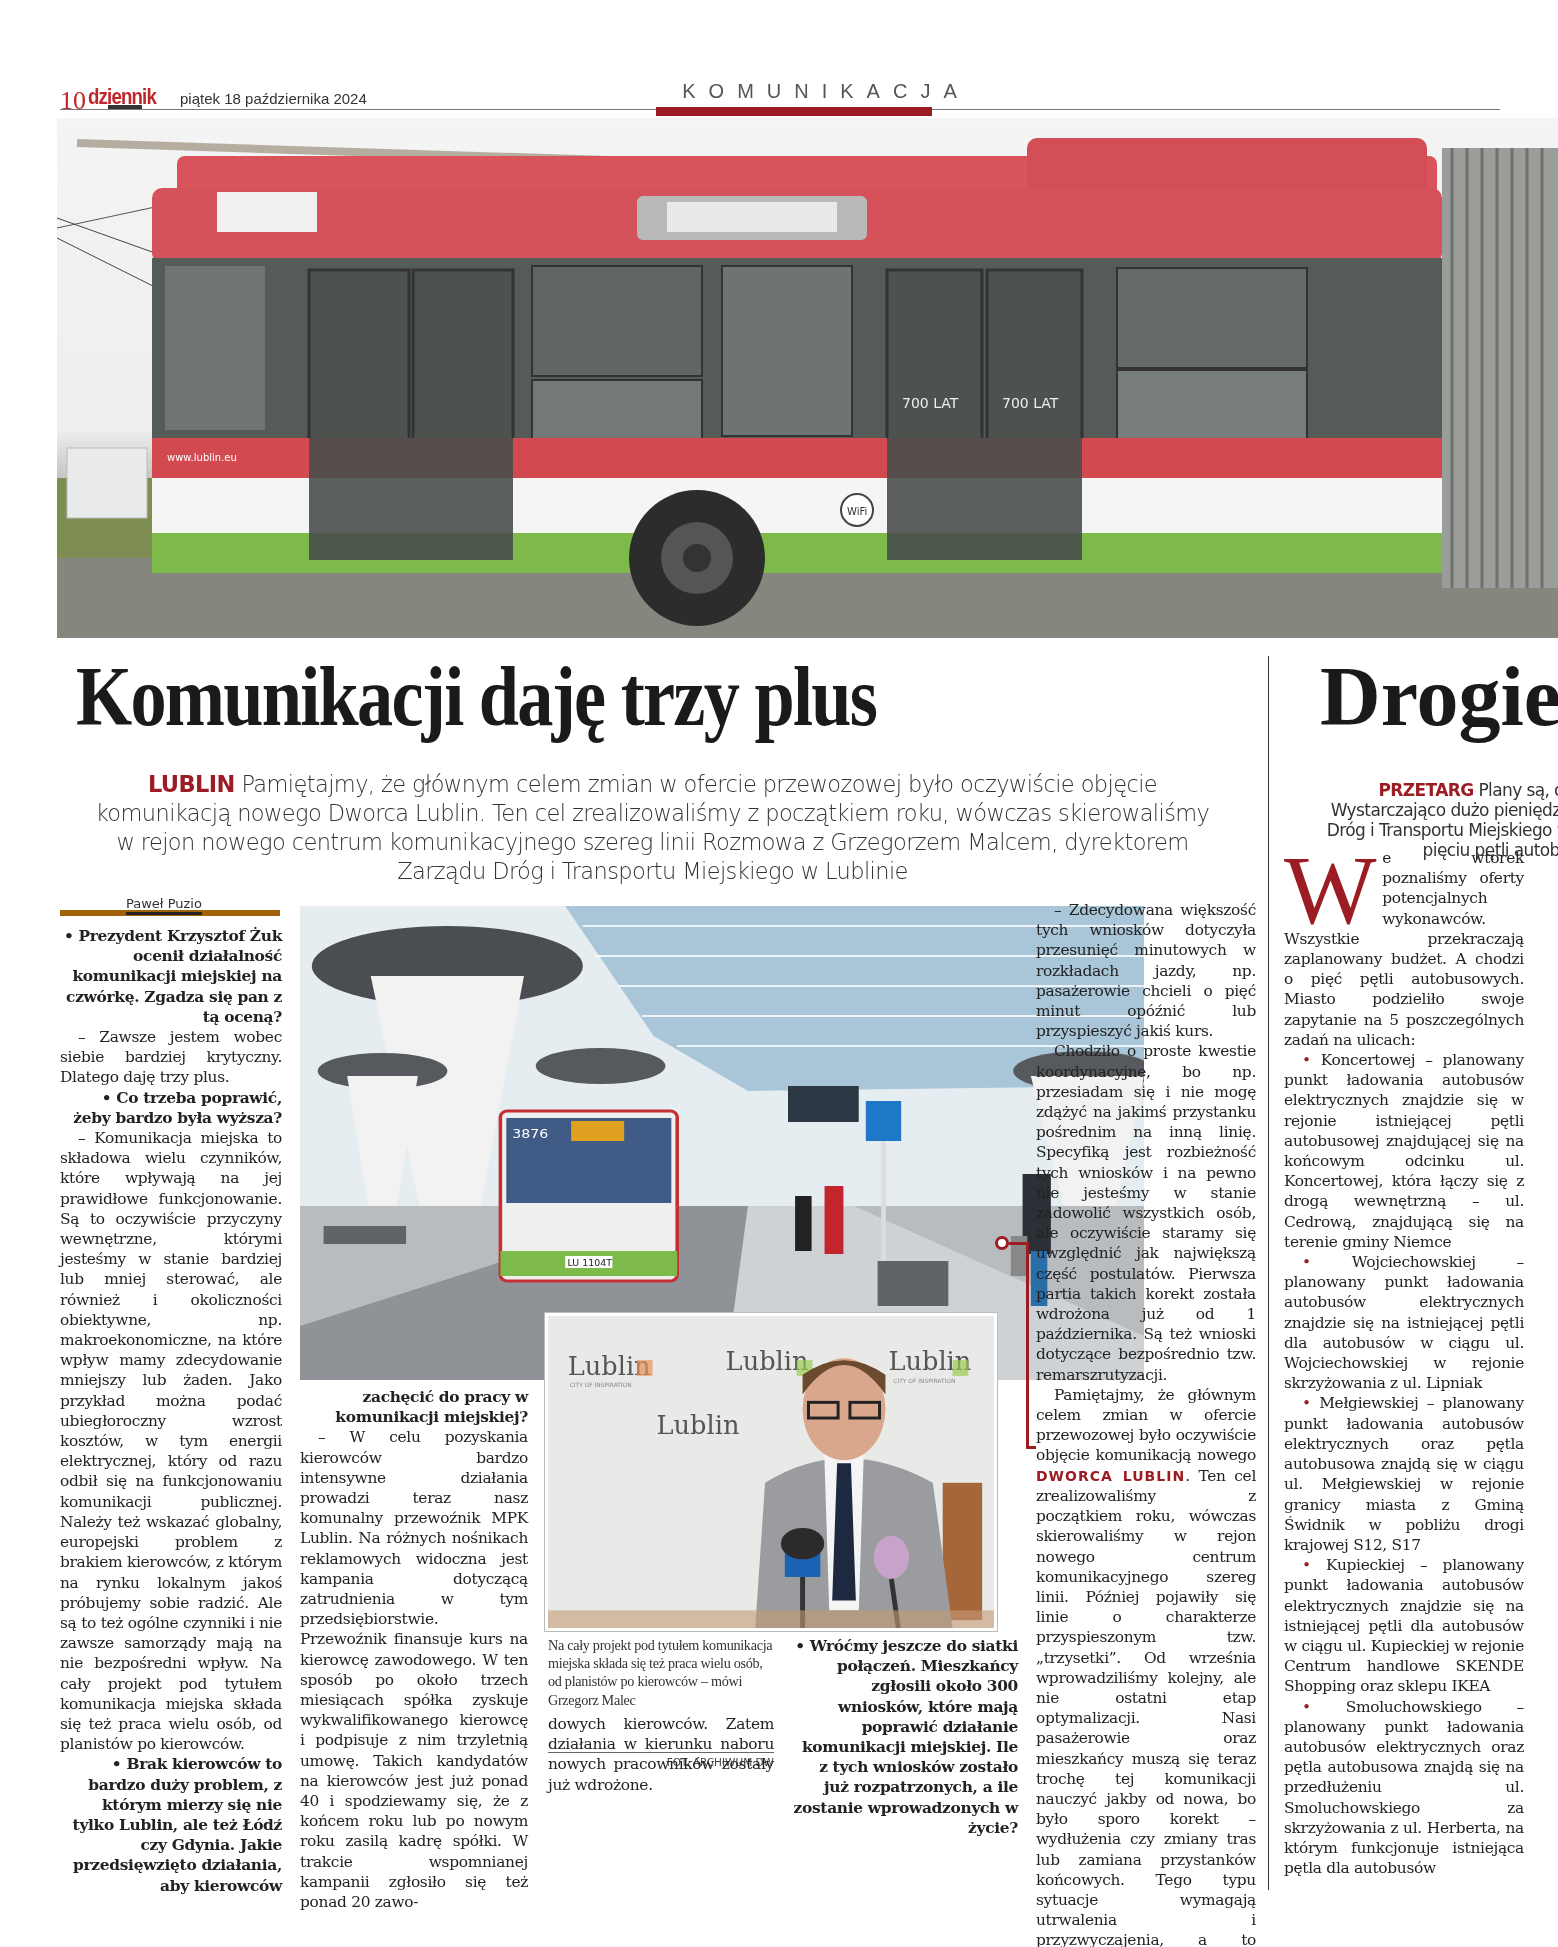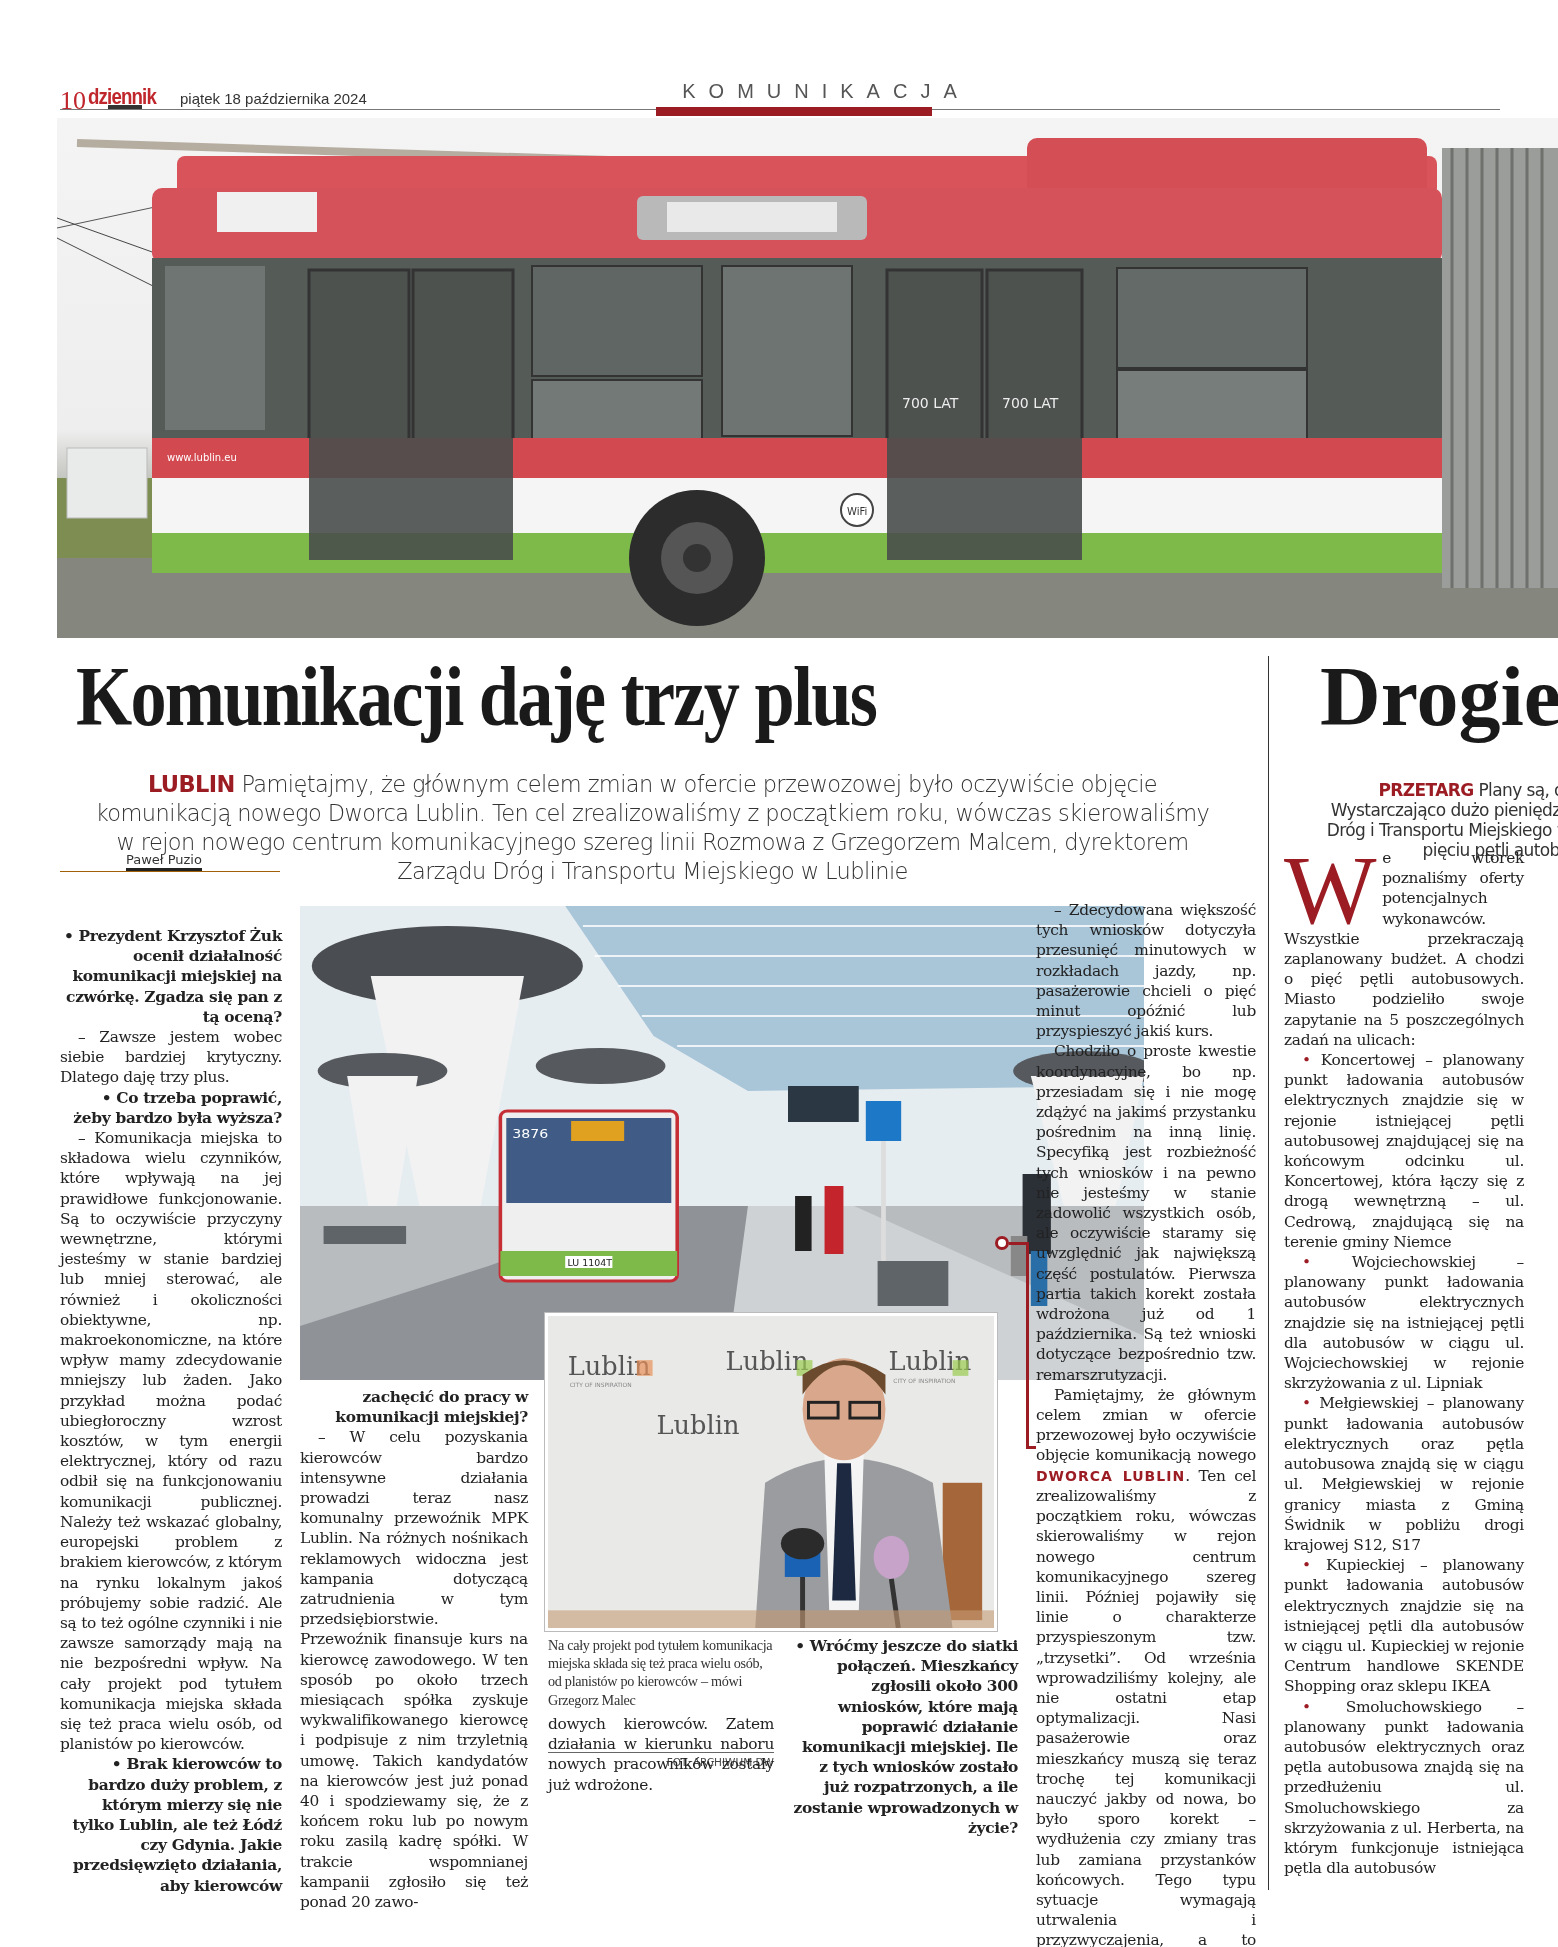--- a/index.html
+++ b/index.html
@@ -33,21 +33,21 @@
   .lead2 div { white-space: nowrap; }
 
   
   .col { position: absolute; font-family: "DejaVu Serif", serif; font-size: 15.4px; line-height: 20.2px; color: #222; text-align: justify; letter-spacing: -0.3px; }
   .col p { margin: 0; }
   .col .q { font-weight: bold; text-align: right; }
   .col .indent { text-indent: 18px; }
   .col .dot { color: #9c1c24; }
   .col .red-caps { color: #9c1c24; font-weight: bold; font-family: "DejaVu Sans", sans-serif; letter-spacing: 1px; font-size: 14px; }
 
-  .byline-wrap { position: absolute; left: 60px; top: 850px; width: 220px; height: 22px; border-bottom: 1px solid #a16207; }
+  .byline-wrap { position: absolute; left: 60px; top: 894px; width: 220px; height: 22px; border-bottom: 6px solid #a16207; }
   .byline { position: absolute; left: 66px; top: 2px; font-family: "DejaVu Sans", sans-serif; font-size: 13px; color: #333; border-bottom: 3px solid #222; padding-bottom: 1px; }
 
   .col1 { left: 60px; top: 926px; width: 222px; }
   .col2 { left: 300px; top: 1387px; width: 228px; }
   .col3cap { position: absolute; left: 548px; top: 1636px; width: 226px; font-family: Liberation Serif, serif; font-size: 14.2px; line-height: 18.2px; color: #333; letter-spacing: -0.3px; }
   .credit-rule { position: absolute; left: 548px; top: 1752px; width: 226px; height: 1px; background: #666; }
   .credit { position: absolute; left: 548px; top: 1756px; width: 226px; text-align: right; font-family: "DejaVu Sans", sans-serif; font-size: 10.5px; color: #444; }
   .col3b { left: 548px; top: 1698px; width: 226px; margin-top: 16px; }
   .col4q { left: 790px; top: 1636px; width: 228px; }
   .col5 { left: 1036px; top: 900px; width: 220px; }

